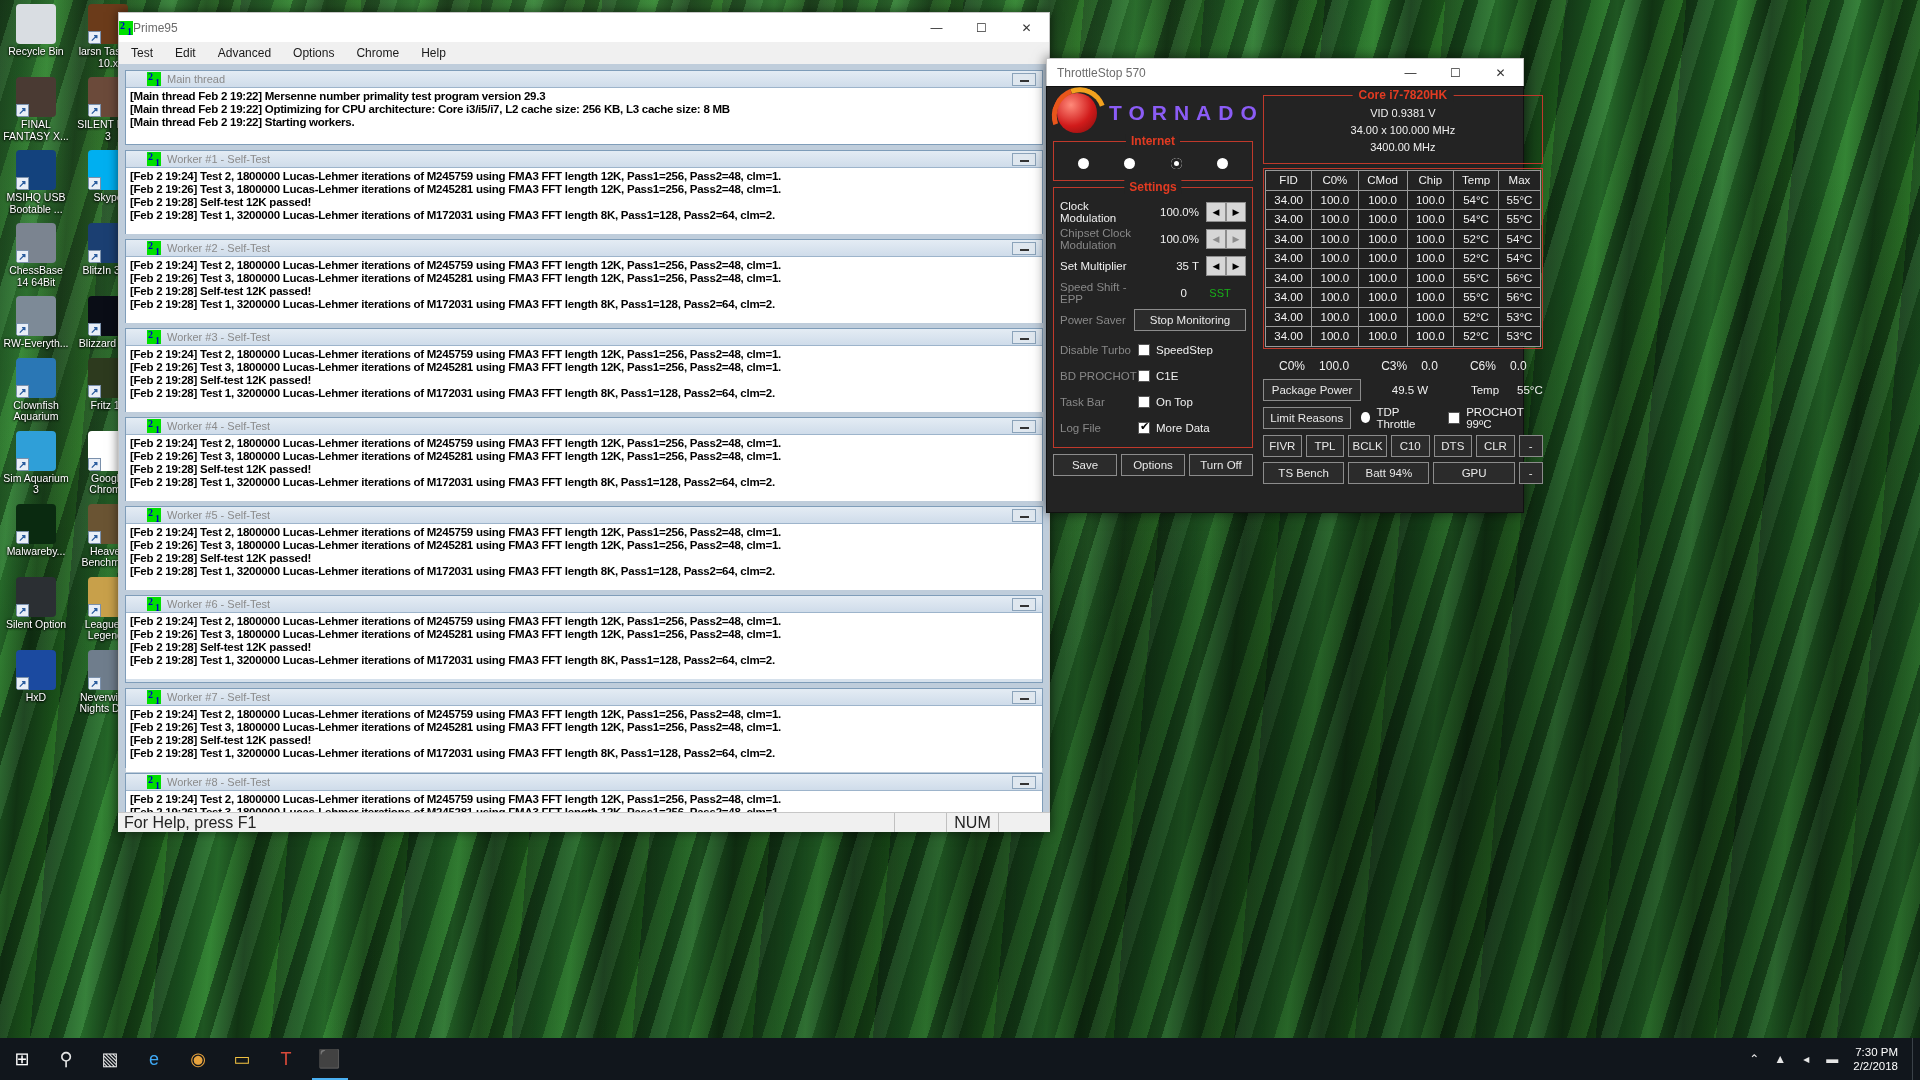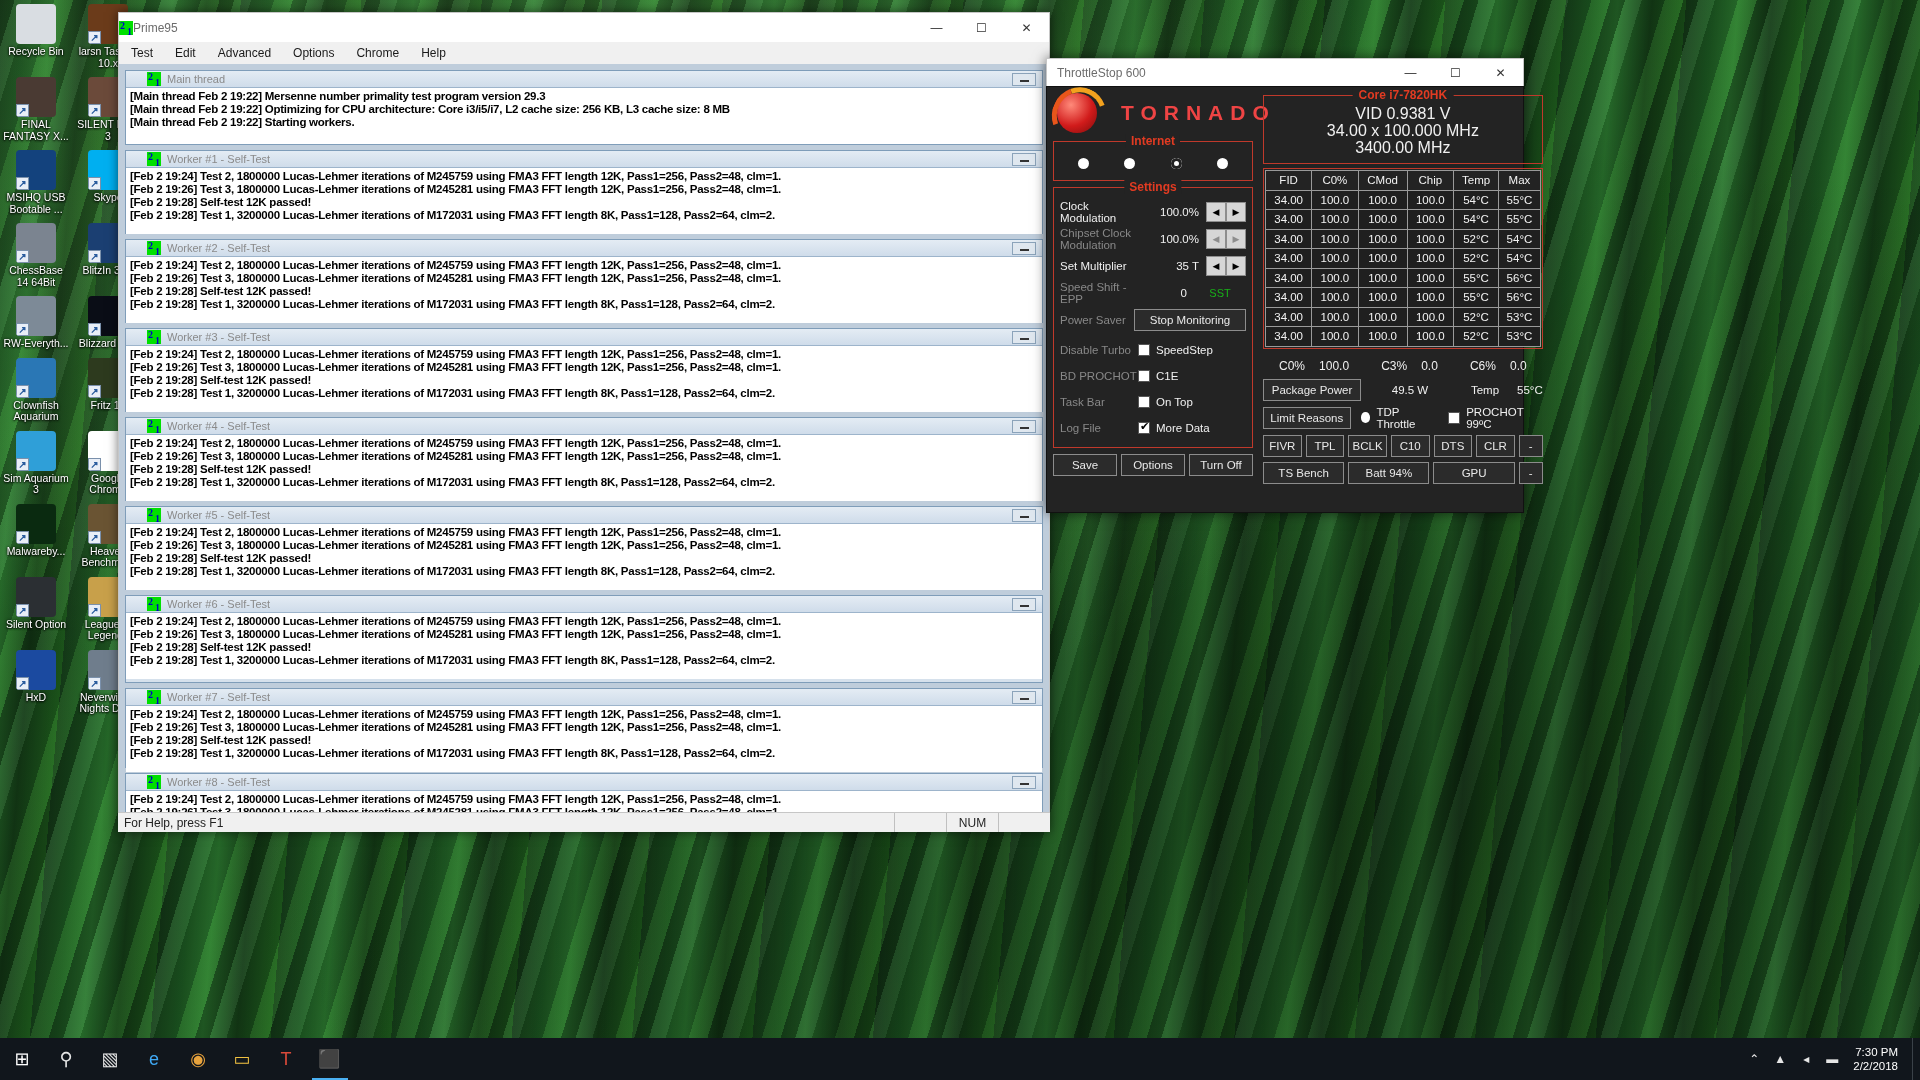--- a/index.html
+++ b/index.html
@@ -120,21 +120,21 @@
   .mdi-text {
     background:#fff; padding:2px 4px; font-family:"Liberation Sans", sans-serif;
   }
   .mdi-text div {
     font-size:11.5px; color:#000; font-weight:bold; line-height:13px;
     white-space:nowrap; letter-spacing:-0.25px;
   }
   #p95-status {
     position:absolute; left:0; right:0; bottom:0; height:20px;
     background:#f0f0f0; border-top:1px solid #c6c6c6;
-    display:flex; align-items:center; font-size:12px; color:#222;
+    display:flex; align-items:center; font-size:16px; color:#222;
   }
   #p95-status .sl { flex:1; padding-left:6px; }
   #p95-status .sbox {
     width:52px; border-left:1px solid #c0c0c0; height:100%;
     display:flex;align-items:center;justify-content:center;
   }
 
   
   #tstop { left:1046px; top:58px; width:478px; height:455px;
            box-shadow:0 0 12px rgba(0,0,0,.6); z-index:6; }
@@ -156,21 +156,21 @@
     position:relative; flex:none;
   }
   #ts-logoball::before{
     content:""; position:absolute; left:-5px; top:-6px; width:44px;height:46px;
     border-radius:50%;
     border-top:5px solid #f2a11e; border-left:5px solid #e8561b;
     border-right:5px solid transparent; border-bottom:5px solid transparent;
     transform:rotate(25deg);
   }
   #ts-wordmark{
-    margin-left:24px; font-size:21px; letter-spacing:7px; color:#ef4444; font-weight:bold;
+    margin-left:12px; font-size:21px; letter-spacing:7px; color:#8b5cf6; font-weight:bold;
   }
 
   
   .ts-fs { border:1px solid #c0392b; margin:4px 6px 6px 6px; position:relative;
            padding:10px 6px 6px 6px; }
   .ts-fs > .lg {
     position:absolute; top:-8px; left:50%; transform:translateX(-50%);
     background:#232323; padding:0 5px; color:#e23b22; font-weight:bold; font-size:12px;
   }
   .radio-row { display:flex; justify-content:space-around; align-items:center; height:22px; }
@@ -198,21 +198,21 @@
   .crow { display:flex; align-items:center; height:26px; }
   .crow .cn { flex:1; }
   .crow .cn.dim{ color:#888; }
   .crow .cc { width:108px; display:flex; align-items:center; gap:6px; }
 
   
   #cpubox { border:1px solid #c0392b; margin:4px 4px 4px 2px; padding:9px 4px 7px 4px;
             position:relative; text-align:center; }
   #cpubox .lg { position:absolute; top:-8px; left:50%; transform:translateX(-50%);
             background:#232323; padding:0 6px; color:#e23b22; font-weight:bold; font-size:12px; }
-  #cpubox div.l { font-size:16px; line-height:17px; }
+  #cpubox div.l { font-size:11px; line-height:17px; }
 
   
   #ts-table { border:1px solid #c0392b; margin:0 4px 5px 2px; padding:1px;}
   table.ts { border-collapse:collapse; width:100%; background:#1c1c1c; }
   table.ts th, table.ts td {
     border:1px solid #9a9a9a; font-weight:normal; font-size:11.5px;
     text-align:center; height:19.5px; color:#f2f2f2; padding:0;
   }
   table.ts th { background:#232323; }
   table.ts td { background:#1f1f1f; }
@@ -512,21 +512,21 @@
   <div id="p95-status">
     <div class="sl">For Help, press F1</div>
     <div class="sbox"></div>
     <div class="sbox">NUM</div>
     <div class="sbox"></div>
   </div>
 </div>
 
 <div class="win" id="tstop">
   <div class="win-title" id="ts-title">
-    <span class="ttxt">ThrottleStop 600</span>
+    <span class="ttxt">ThrottleStop 570</span>
     <div class="win-btns">
       <div>—</div>
       <div>☐</div>
       <div class="close">✕</div>
     </div>
   </div>
 
   <div id="ts-body">
 
     <div class="ts-left">

